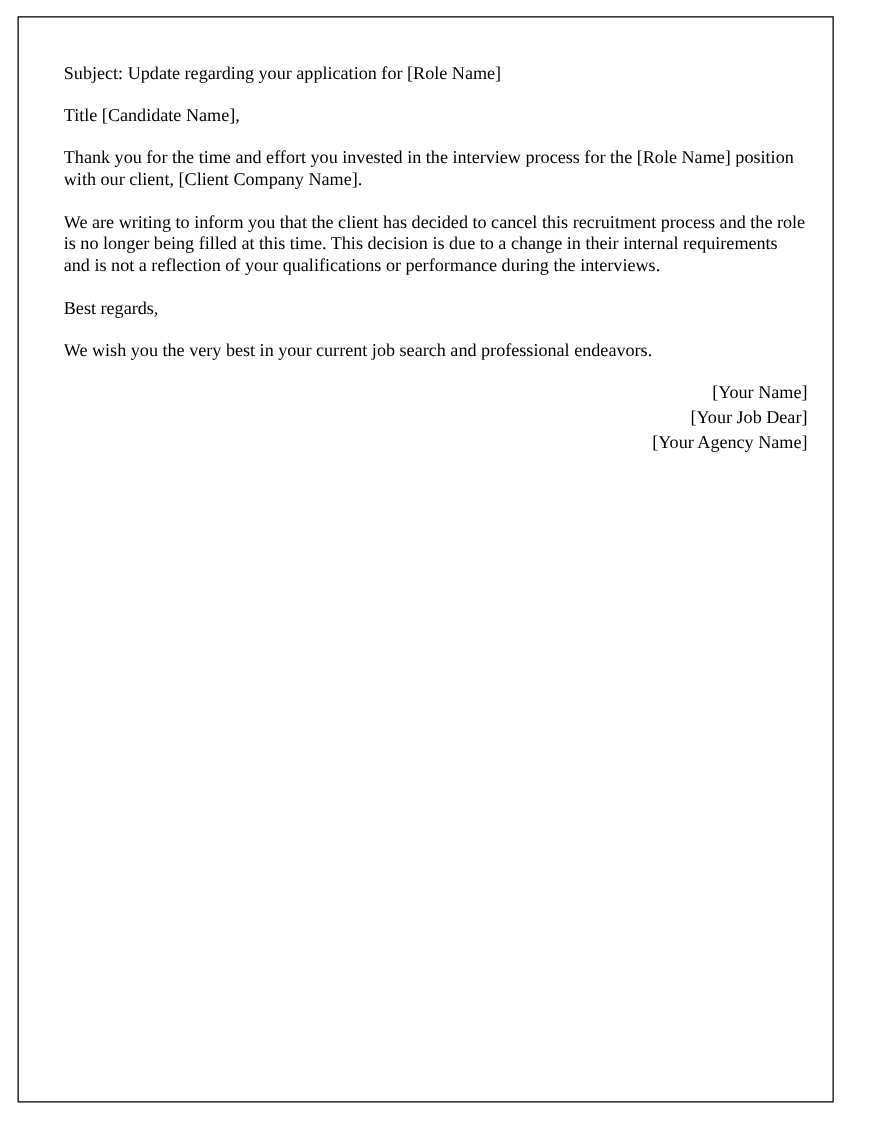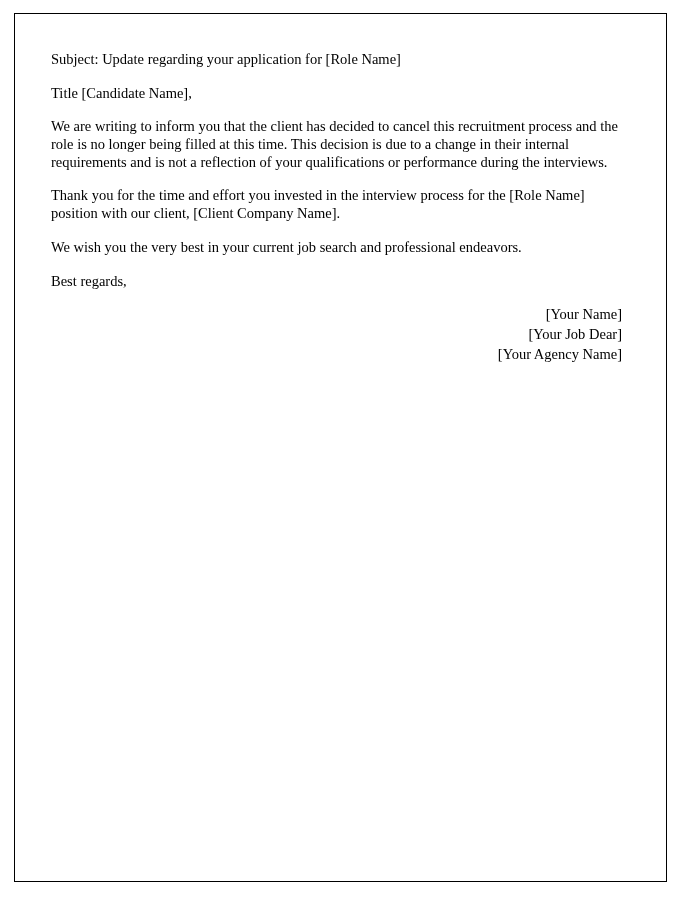--- a/index.html
+++ b/index.html
@@ -12,21 +12,21 @@
   }
   .page {
     box-sizing: border-box;
     position: absolute;
     left: 14px;
     top: 13px;
     width: 653px;
     height: 869px;
     border: 1px solid #000000;
     background: #ffffff;
-    padding: 37px 44px 0 36px;
+    padding: 37px 20px 0 36px;
   }
   .letter {
     color: #000000;
     font-size: 14.5px;
     line-height: 1.22;
   }
   .para {
     margin: 0 0 16px 0;
   }
   .sig-block {
@@ -40,28 +40,28 @@
 </head>
 <body>
 
 <div class="page">
   <div class="letter">
 
     <p class="para">Subject: Update regarding your application for [Role Name]</p>
 
     <p class="para">Title [Candidate Name],</p>
 
+    <p class="para">Thank you for the time and effort you invested in the interview process for the [Role Name] position with our client, [Client Company Name].</p>
+
     <p class="para">We are writing to inform you that the client has decided to cancel this recruitment process and the role is no longer being filled at this time. This decision is due to a change in their internal requirements and is not a reflection of your qualifications or performance during the interviews.</p>
 
-    <p class="para">Thank you for the time and effort you invested in the interview process for the [Role Name] position with our client, [Client Company Name].</p>
 
+    <p class="para">Best regards,</p>
 
     <p class="para">We wish you the very best in your current job search and professional endeavors.</p>
-
-    <p class="para">Best regards,</p>
 
     <div class="sig-block">
       <p class="sig-line">[Your Name]</p>
       <p class="sig-line">[Your Job Dear]</p>
       <p class="sig-line">[Your Agency Name]</p>
     </div>
 
   </div>
 </div>
 

